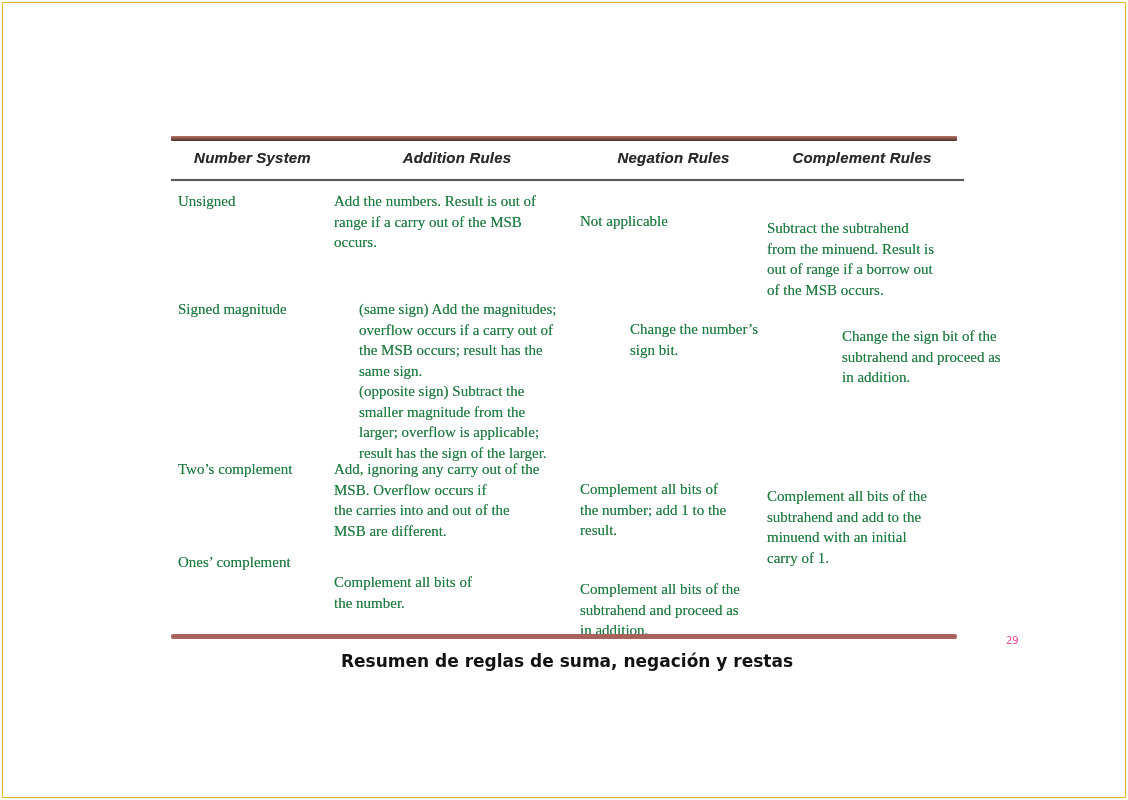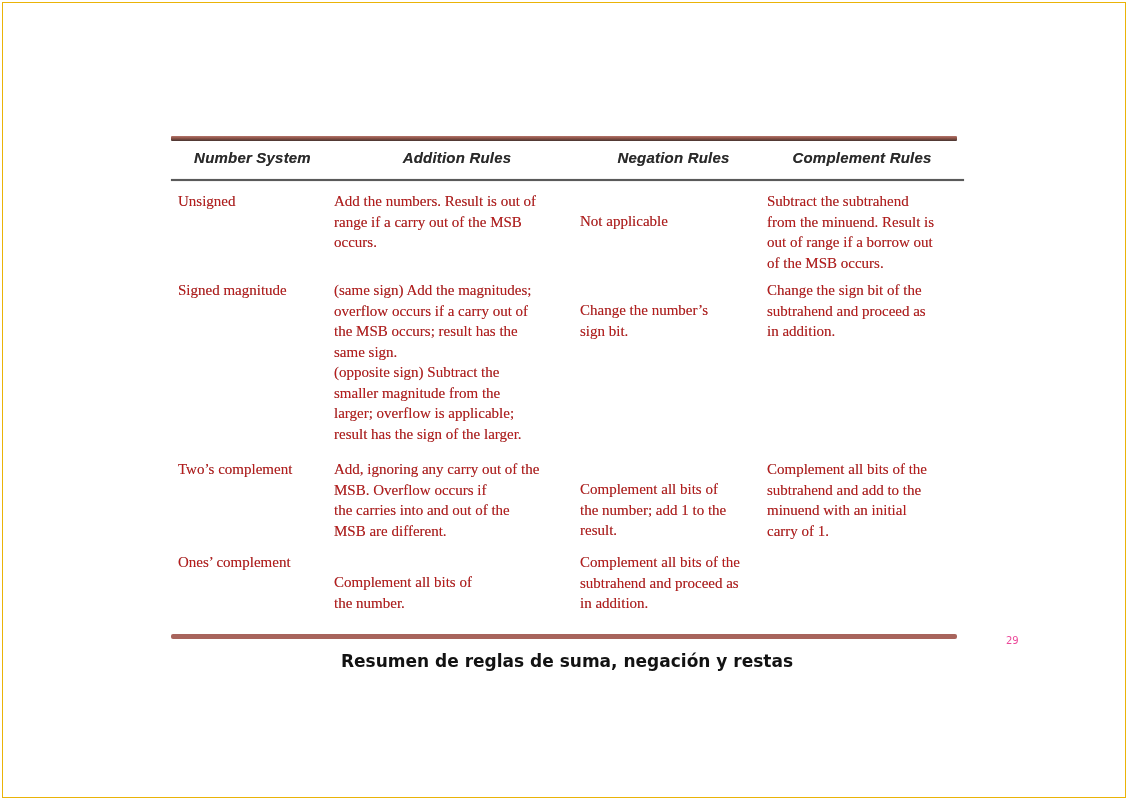--- a/index.html
+++ b/index.html
@@ -57,35 +57,35 @@
     font-family: "Liberation Sans", sans-serif;
     font-weight: bold;
     font-style: italic;
     font-size: 15px;
     color: #2a2a2a;
     text-align: center;
     letter-spacing: 0.2px;
     text-shadow: 0 0 0.5px rgba(40,40,40,0.55);
   }
   .row-1 { top: 55px; }
-  .row-2 { top: 144px; }
+  .row-2 { top: 163px; gap: 25px; }
   .row-3 { top: 323px; }
   .row-4 { top: 416px; }
   .body-cell {
     font-family: "Liberation Serif", "DejaVu Serif", serif;
     font-size: 15px;
     line-height: 20.5px;
-    color: #b91c1c;
+    color: #15803d;
     white-space: pre-line;
     text-shadow: 0 0 0.6px rgba(70,60,55,0.5);
   }
   .cell-system { padding-left: 7px; }
   .cell-addition { padding-left: 0; }
   .cell-negation { padding-left: 0; margin-top: 20px; }
-  .cell-subtraction { padding-left: 0; }
+  .cell-subtraction { padding-left: 0; margin-top: 27px; }
   
   .caption {
     position: absolute;
     left: 0; top: 648px;
     width: 1128px;
     text-align: center;
     font-family: "DejaVu Sans", "Liberation Sans", sans-serif;
     font-weight: bold;
     font-size: 17px;
     color: #121212;

